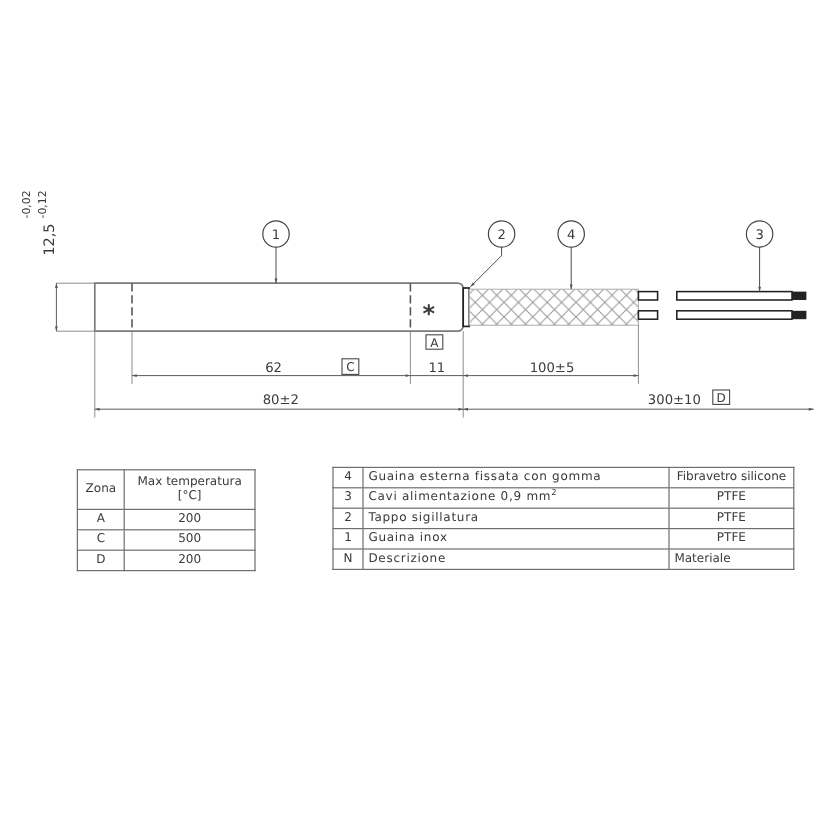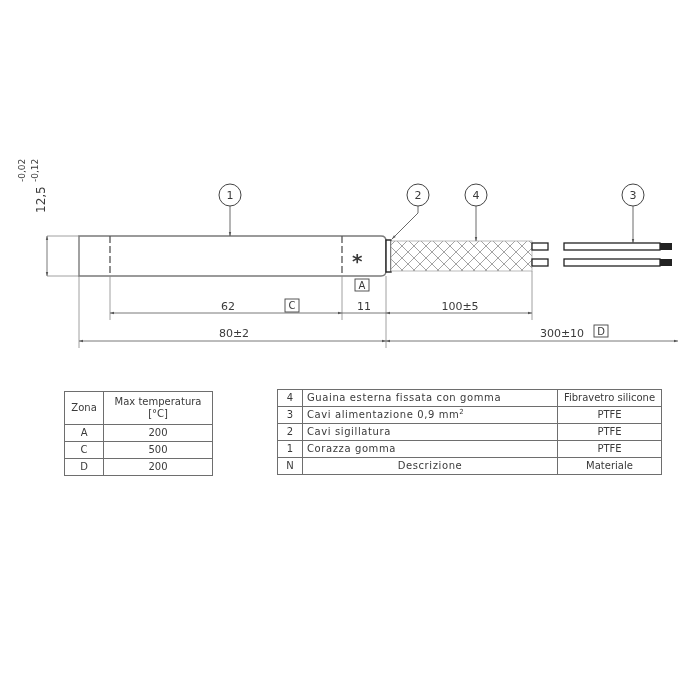--- a/index.html
+++ b/index.html
@@ -10,21 +10,21 @@
   table.tbl { position: absolute; border-collapse: collapse; font-family: "DejaVu Sans", sans-serif;
               font-size: 10px; color: #3a3a3a; }
   table.tbl td { border: 1px solid #6e6e6e; padding: 0 4px; height: 16px; line-height: 14px; white-space: nowrap; }
   #zone-table { left: 64px; top: 391px; width: 149px; }
   #zone-table td { text-align: center; }
   #zone-table td.hdr { height: 32px; line-height: 12px; }
   #parts-table { left: 277px; top: 389px; width: 385px; }
   #parts-table td.n { width: 16px; text-align: center; }
   #parts-table td.desc { text-align: left; letter-spacing: 0.6px; }
   #parts-table td.mat { width: 95px; text-align: center; }
-  #parts-table tr.foot td.desc, #parts-table tr.foot td.mat { text-align: center; }
+  #parts-table tr.foot td.desc, #parts-table tr.foot td.mat { text-align: left; }
   #parts-table tr.foot td { border-top: 1.5px solid #444; }
   sup { font-size: 7px; line-height: 0; }
 </style>
 </head>
 <body>
 
 <svg id="drawing" viewBox="0 0 700 700" xmlns="http://www.w3.org/2000/svg">
   <defs>
     <marker id="arr" viewBox="0 0 10 10" refX="10" refY="5" markerWidth="7" markerHeight="5" orient="auto-start-reverse">
       <path d="M0,2 L10,5 L0,8 z" fill="#555"></path>
@@ -156,26 +156,26 @@
     <td class="desc">Guaina esterna fissata con gomma</td>
     <td class="mat">Fibravetro silicone</td>
   </tr>
   <tr>
     <td class="n">3</td>
     <td class="desc"><span>Cavi alimentazione 0,9 mm</span><sup>2</sup></td>
     <td class="mat">PTFE</td>
   </tr>
   <tr>
     <td class="n">2</td>
-    <td class="desc">Cavi sigillatura</td>
+    <td class="desc">Tappo sigillatura</td>
     <td class="mat">PTFE</td>
   </tr>
   <tr>
     <td class="n">1</td>
-    <td class="desc">Corazza gomma</td>
+    <td class="desc">Guaina inox</td>
     <td class="mat">PTFE</td>
   </tr>
   <tr class="foot">
     <td class="n">N</td>
     <td class="desc">Descrizione</td>
     <td class="mat">Materiale</td>
   </tr>
 </tbody>
   </table>
 

